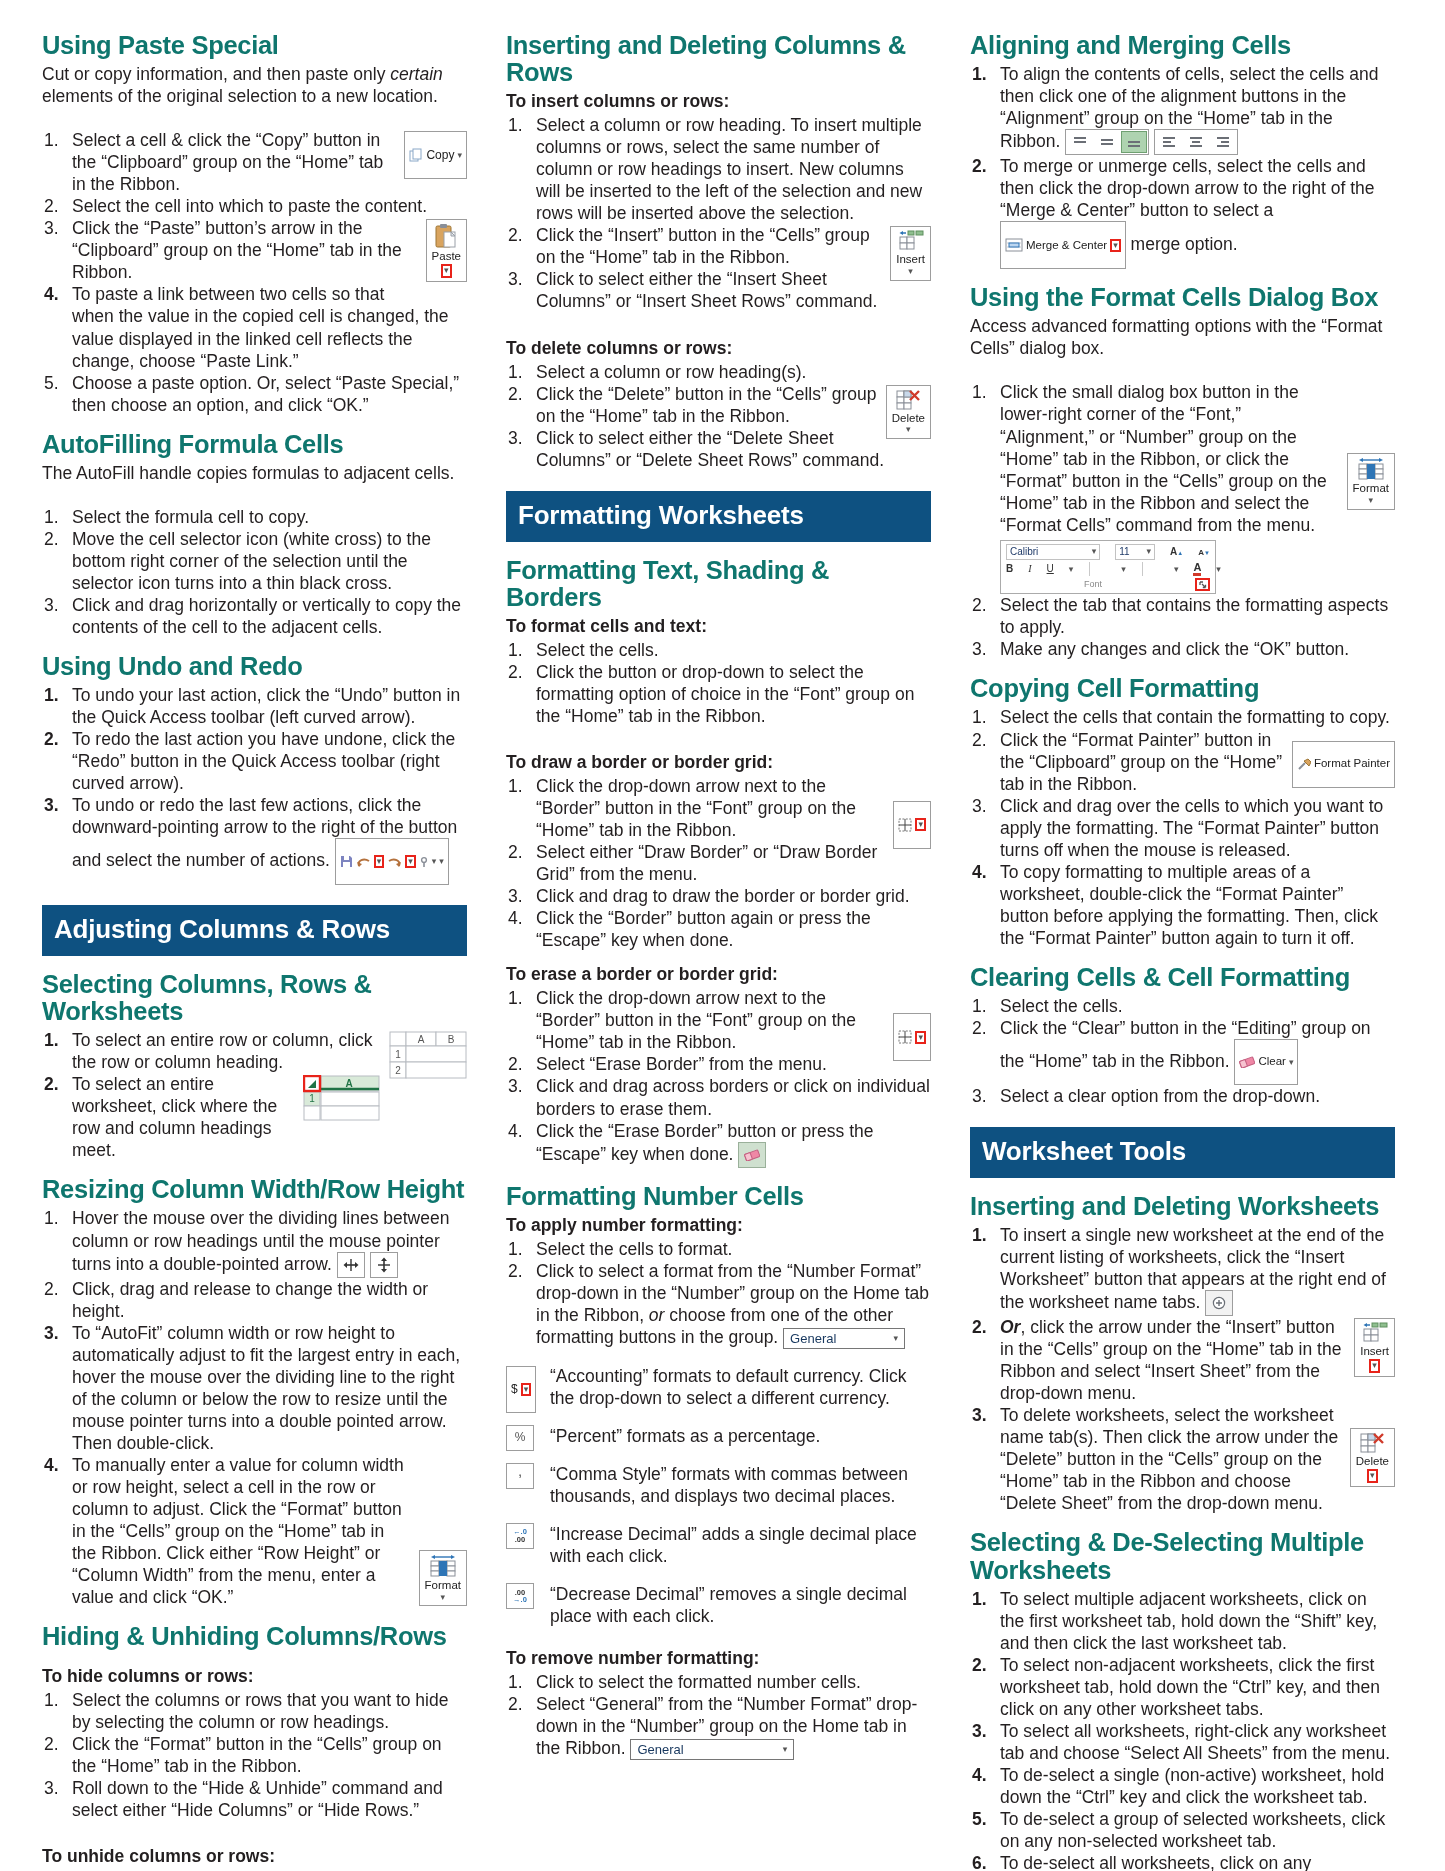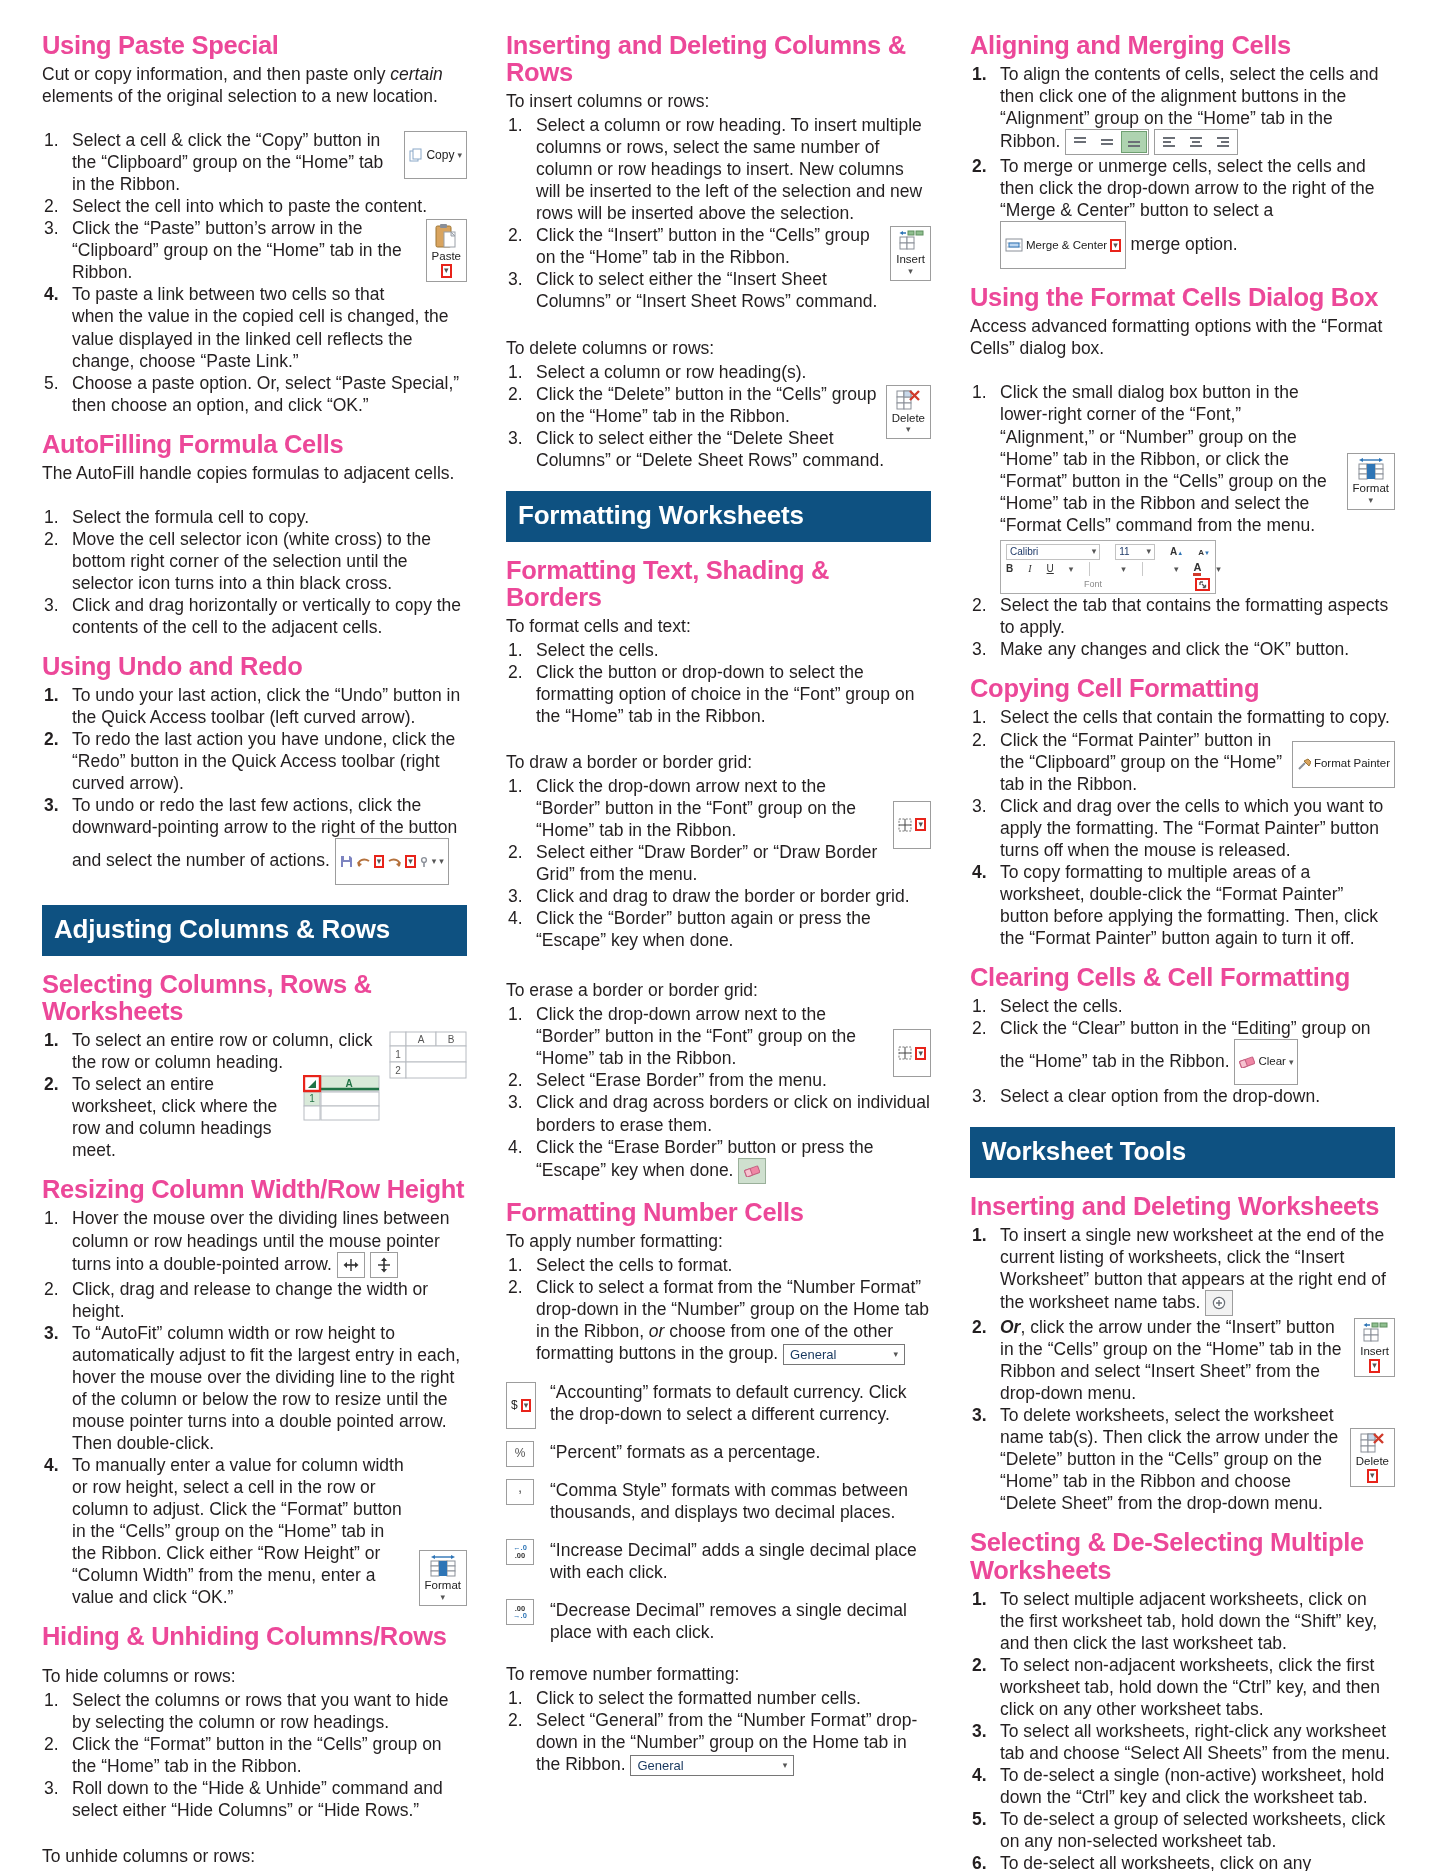--- a/index.html
+++ b/index.html
@@ -1,26 +1,26 @@
 <!DOCTYPE html>
 <html><head>
 <meta charset="utf-8">
 <style>
   html,body{margin:0;padding:0;background:#fff;}
   body{width:1445px;height:1871px;overflow:hidden;color:#231f20;
        font-family:"Liberation Sans","DejaVu Sans",sans-serif;}
   .page{display:grid;grid-template-columns:425px 425px 425px;column-gap:39px;
         padding:30px 50px 30px 42px;box-sizing:border-box;}
   .col{font-size:17.5px;line-height:1.26;}
-  h2.sec-h{color:#ec4899;font-size:25.5px;line-height:1.06;margin:15px 0 4px;
+  h2.sec-h{color:#0f766e;font-size:25.5px;line-height:1.06;margin:15px 0 4px;
            font-weight:700;letter-spacing:-0.3px;}
   .col .first{margin-top:2px;}
   .banner{background:#0e5181;color:#fff;font-size:26px;font-weight:700;
           padding:8px 12px 10px;margin:20px 0 12px;letter-spacing:-0.2px;}
-  .sub{font-weight:400;margin:14px 0 0;}
+  .sub{font-weight:700;margin:14px 0 0;}
   .intro{margin:2px 0 22px;}
   .intro.tight{margin-bottom:22px;}
   ol.steps{list-style:none;margin:2px 0 10px;padding:0;counter-reset:s;}
   ol.steps>li{position:relative;padding-left:30px;counter-increment:s;}
   ol.steps>li::before{content:counter(s) ".";position:absolute;left:2px;}
   ol.steps>li.bm::before{font-weight:700;}
   .s-b{font-weight:400}.s-i{font-style:italic}.s-bi{font-weight:700;font-style:italic}
   
   .ib{display:inline-flex;align-items:center;gap:3px;border:1px solid #9d9d9d;
       background:#fff;padding:16px 4px;vertical-align:middle;font-size:12px;
@@ -317,21 +317,21 @@
           <span class="rb">
               <span class="dd">▾</span>
             </span>
         </span>
         <span><span class="s-n">Click the drop-down arrow next to the “Border” button in the “Font” group on the “Home” tab in the Ribbon.</span></span>
       </li>
       <li><span><span class="s-n">Select either “Draw Border” or “Draw Border Grid” from the menu.</span></span></li>
       <li><span><span class="s-n">Click and drag to draw the border or border grid.</span></span></li>
       <li><span><span class="s-n">Click the “Border” button again or press the “Escape” key when done.</span></span></li>
     </ol>
-    <p class="sub" style="margin-top:28px">To erase a border or border grid:</p>
+    <p class="sub" style="margin-top:12px">To erase a border or border grid:</p>
     <ol class="steps clearfix">
       <li>
         <span class="ib fr" style="margin-top:26px">
           <svg width="14" height="14">
               <rect x="1" y="1" width="12" height="12" fill="none" stroke="#777" stroke-dasharray="2 1.4"></rect>
               <path d="M7 1 V13 M1 7 H13" stroke="#444"></path>
             </svg>
           <span class="rb">
               <span class="dd">▾</span>
             </span>

